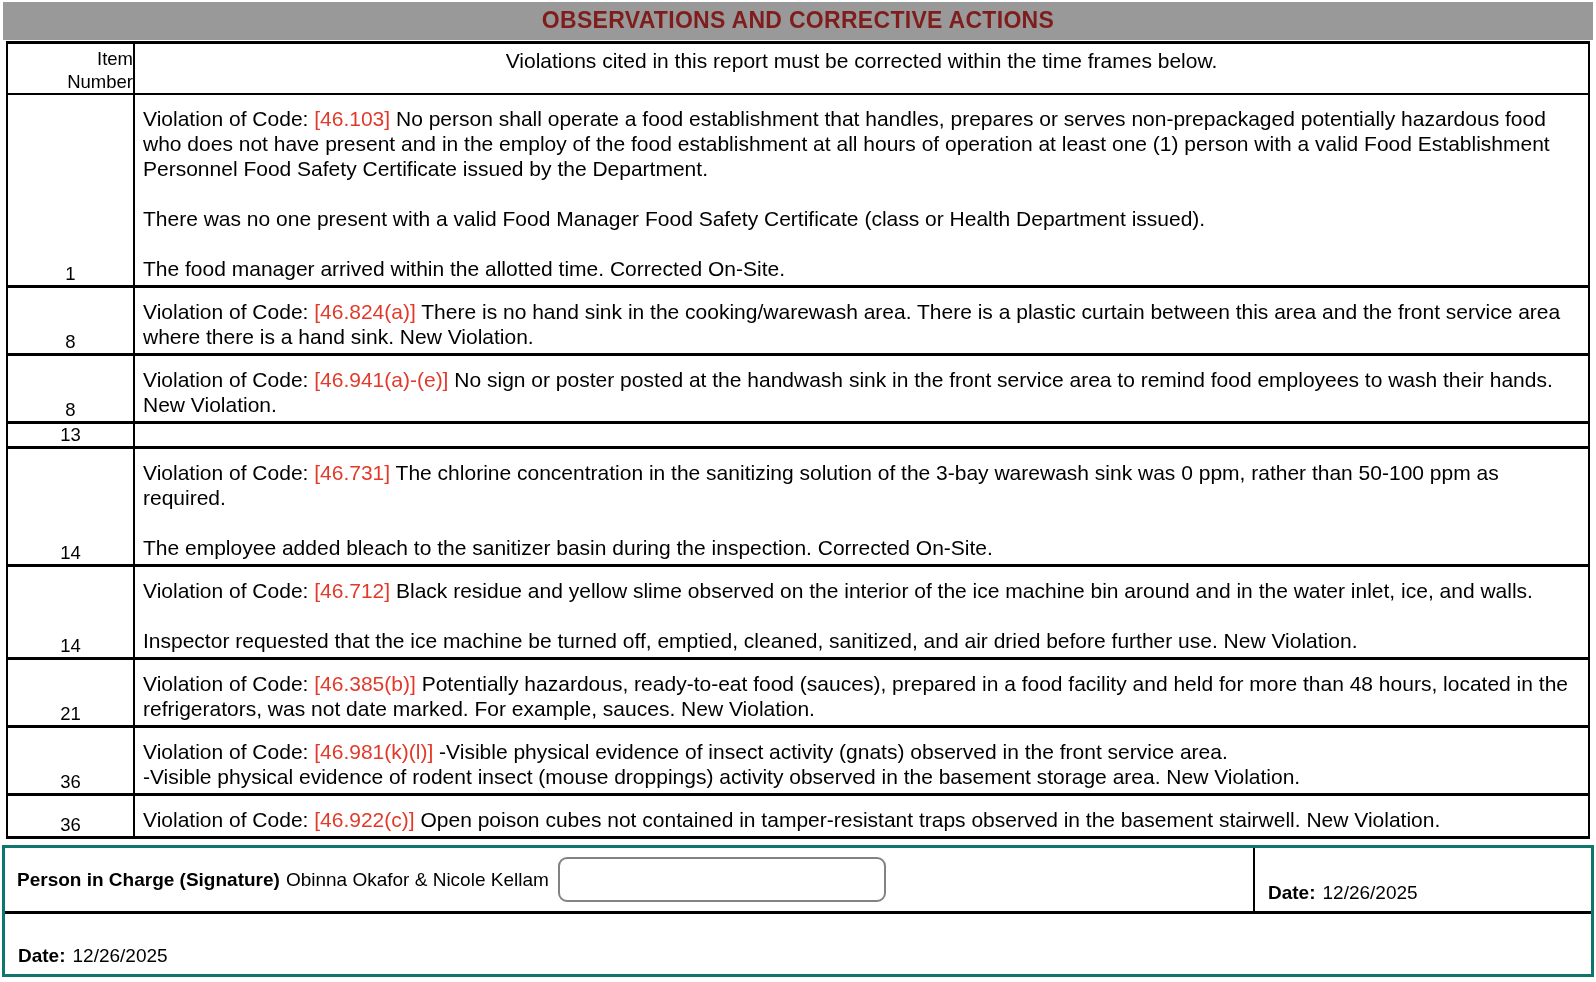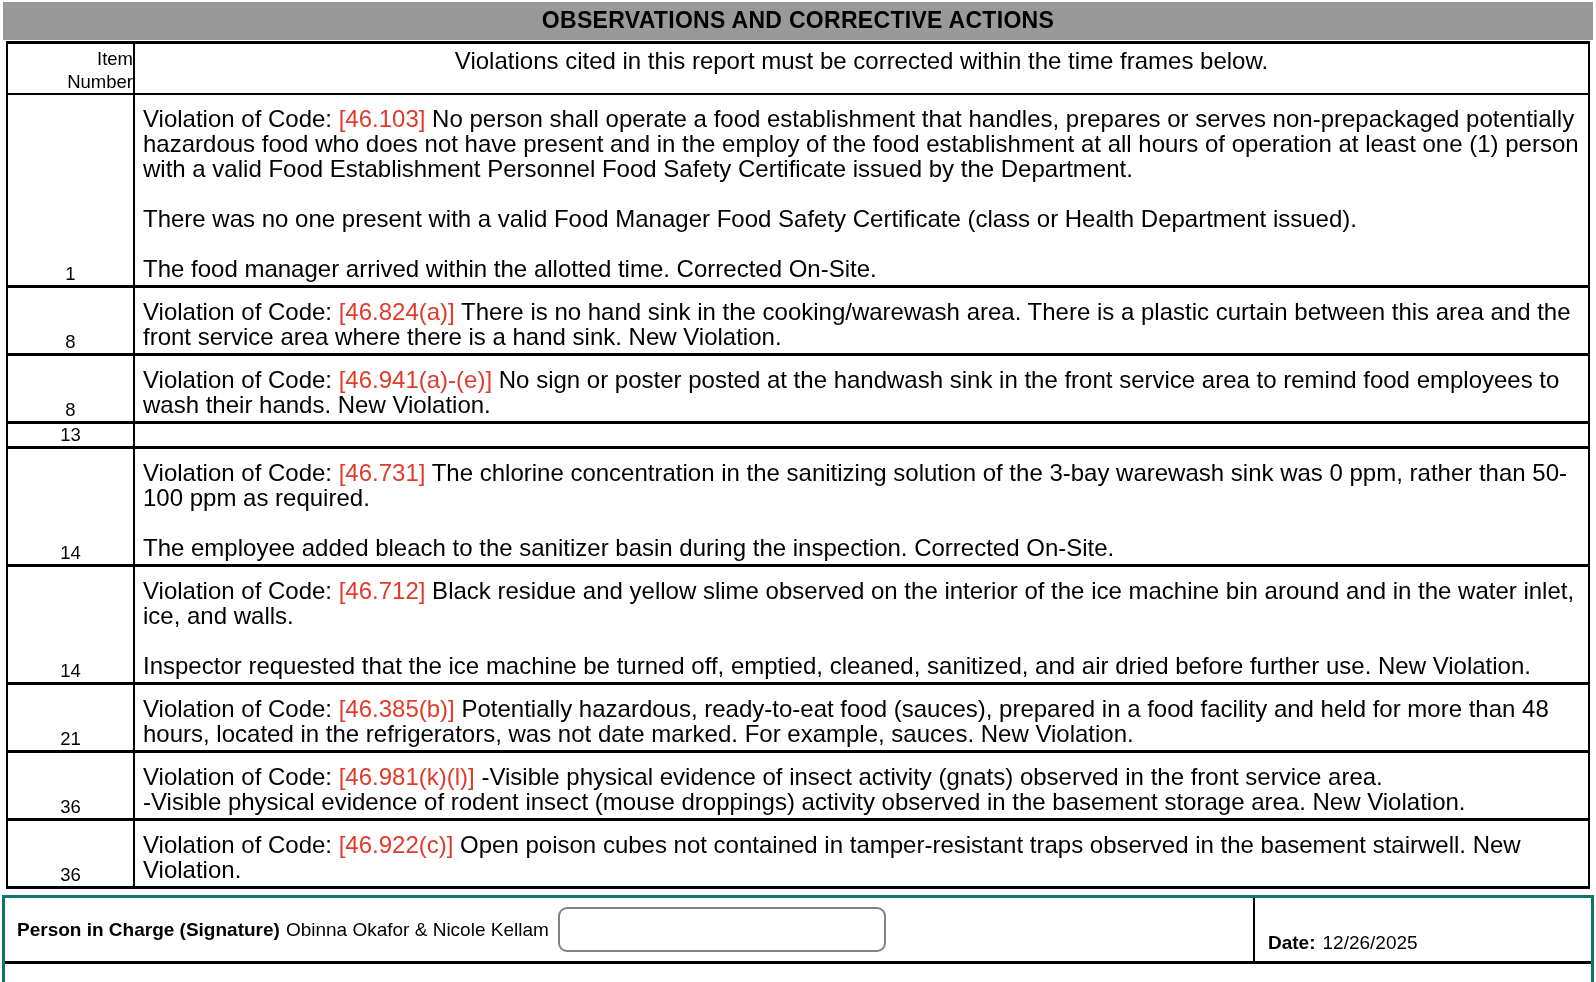--- a/index.html
+++ b/index.html
@@ -7,21 +7,21 @@
   body {
     width:1596px;
     font-family:"Liberation Sans", sans-serif;
     color:#000;
     -webkit-font-smoothing:antialiased;
   }
   
   .band {
     margin:2px 3px 1px 3px;
     background:var(--band-gray,#999);
-    color:#000000;
+    color:#7f1d1d;
     font-weight:bold;
     font-size:23px;
     text-align:center;
     padding:5px 0 6px 0;
     letter-spacing:.3px;
   }
   
   .vtable {
     margin:0 6px;
     border:2px solid #000;
@@ -37,21 +37,21 @@
     width:127px;
     border-right:2px solid #000;
     display:flex; align-items:flex-end; justify-content:center;
     font-size:18.5px;
     text-align:center;
   }
   .cell-item.hdr { flex-direction:column; justify-content:flex-start; padding-top:3px; line-height:23px; }
   .cell-text {
     flex:1 1 auto;
     padding:11px 8px 4px 8px;
-    font-size:24px;
+    font-size:21px;
     line-height:25px;
   }
   .cell-text.hdr { text-align:center; padding-top:4px; min-height:46px; }
   .para { min-height:25px; }
   .code { color:var(--code-red,#e23a2a);margin-top:25px; }
   
   .sigtable {
     margin:6px 2px 16px 2px;
     border:3px solid #0f766e;
   }

